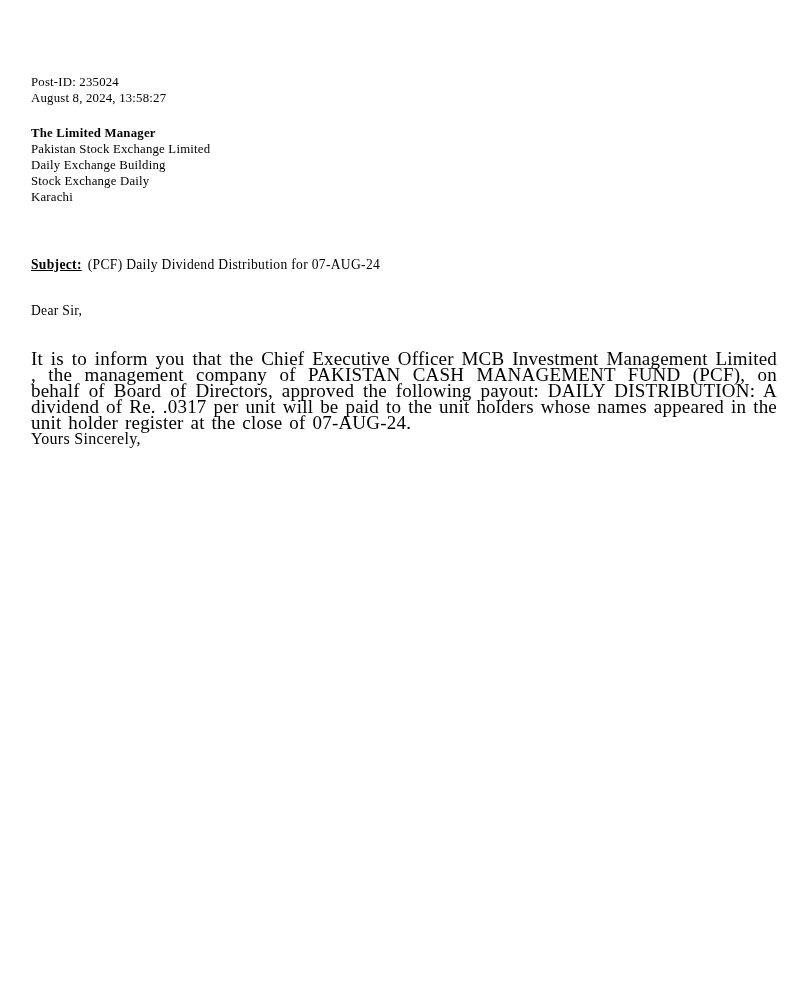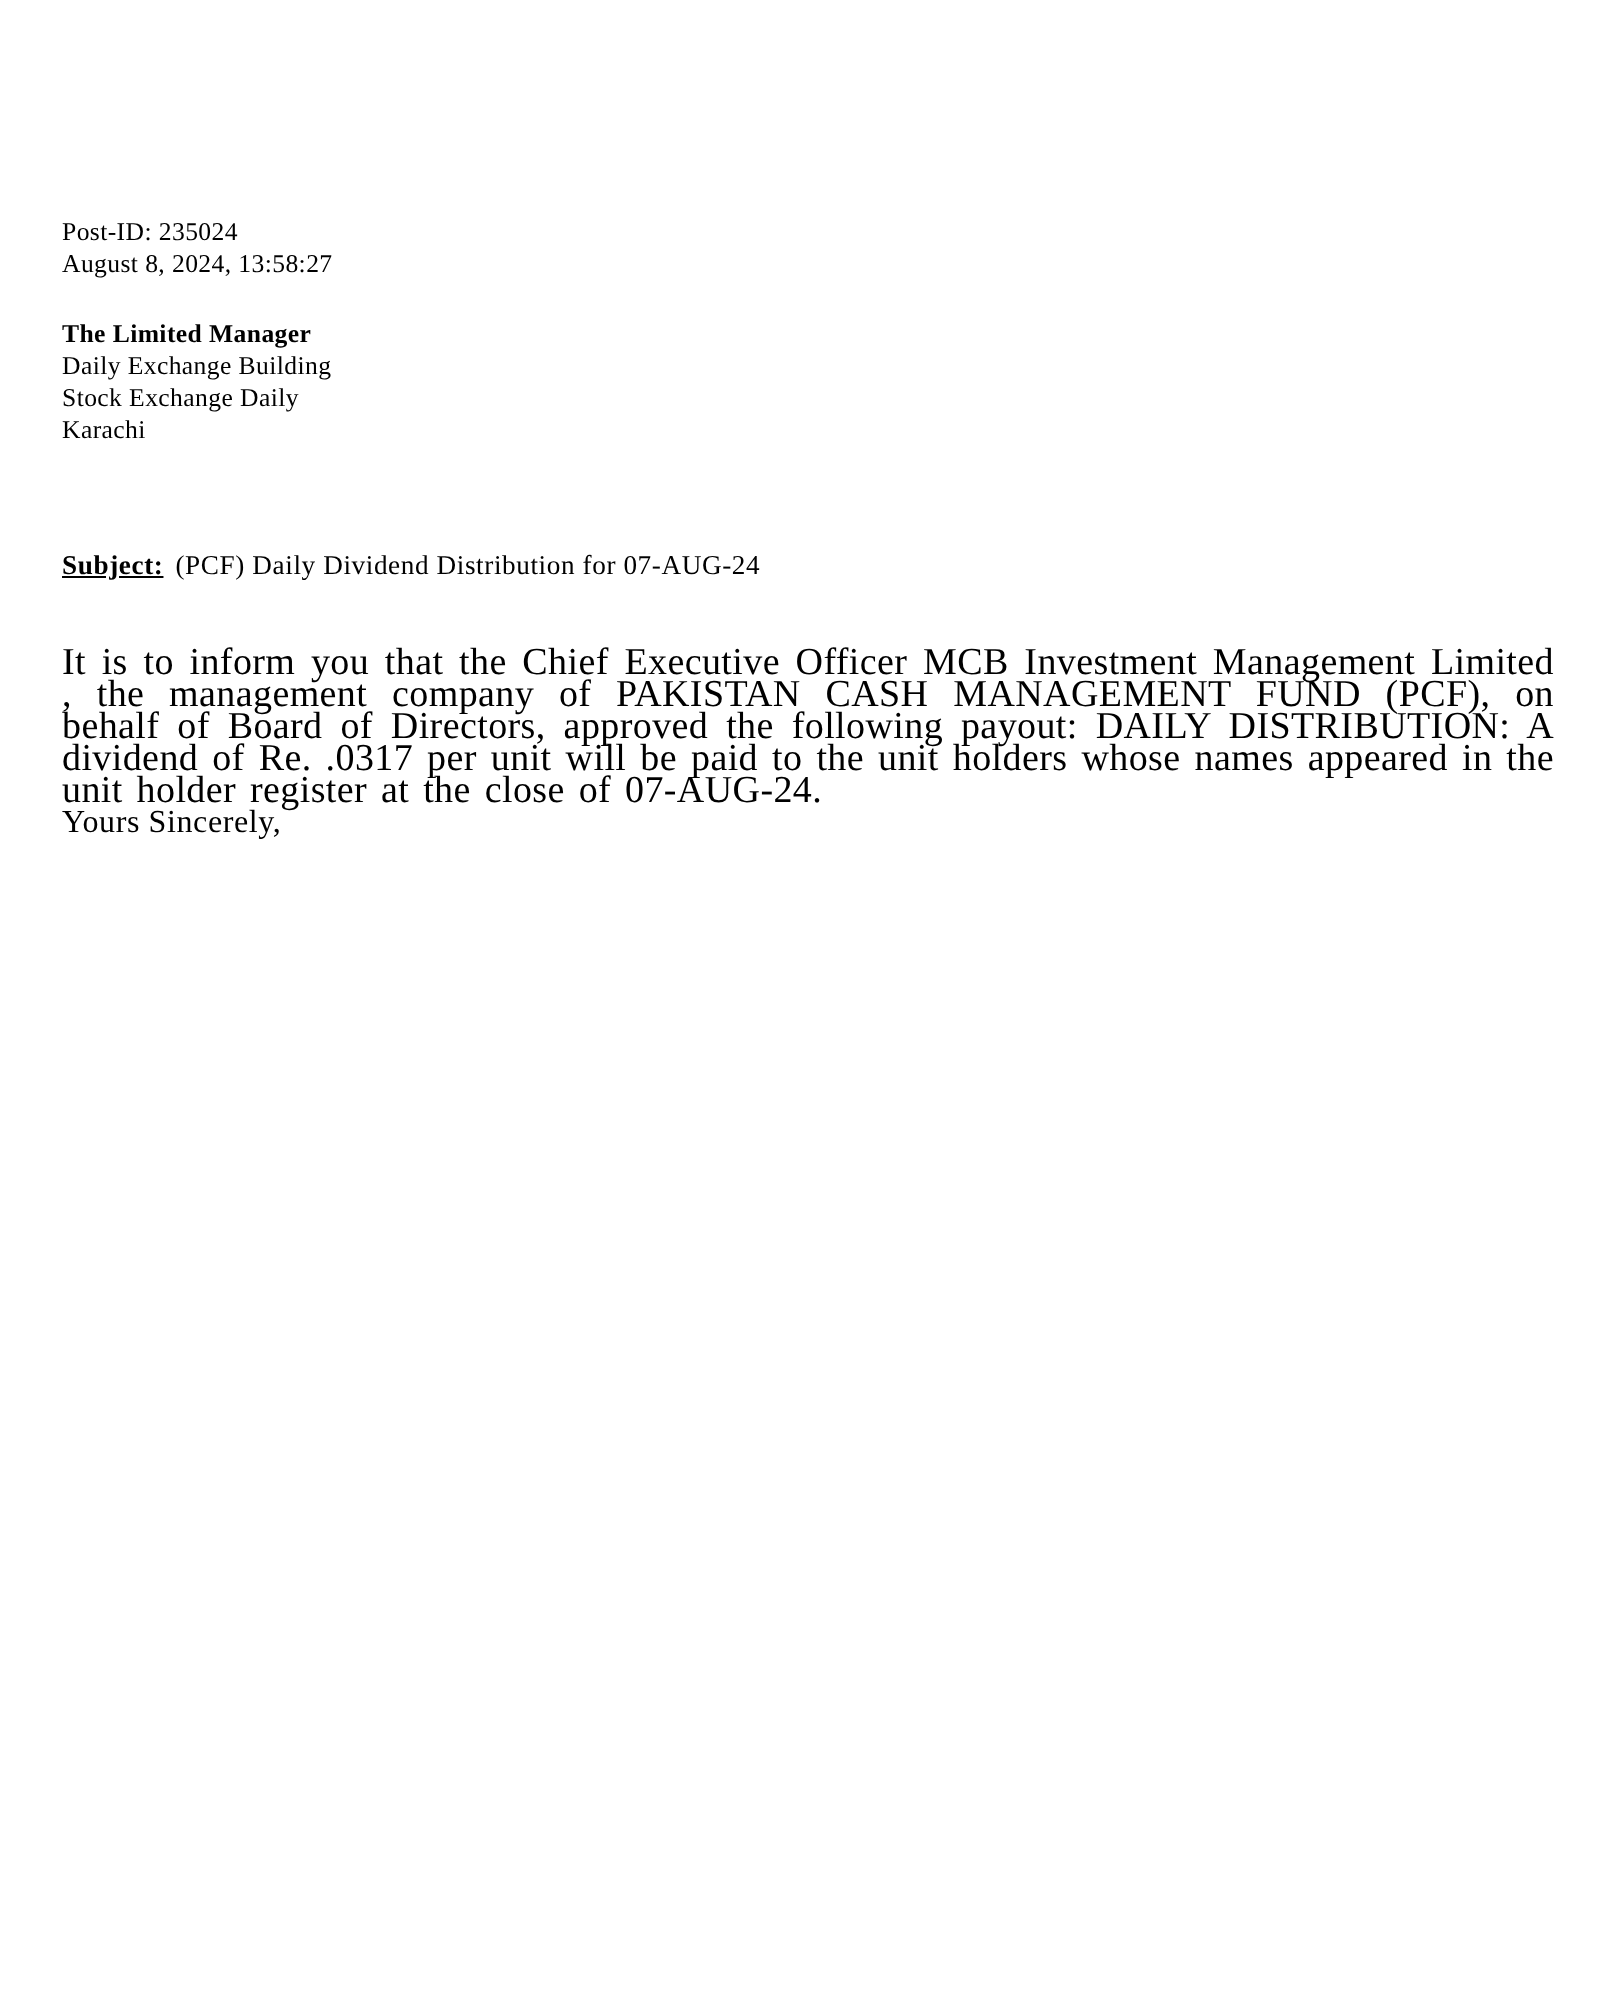--- a/index.html
+++ b/index.html
@@ -6,21 +6,21 @@
   html, body {
     background: #ffffff;
     font-family: "Liberation Serif", "DejaVu Serif", serif;
     color: #000000;
   }
   .page {
     position: relative;
     width: 800px;
     height: 1000px;
     background: #ffffff;
-    padding: 108px 23px 0 31px;
+    padding: 74px 23px 0 31px;
     overflow: hidden;
   }
   .meta {
     font-size: 12.8px;
     line-height: 16px;
     letter-spacing: 0.2px;
   }
   .recipient {
     margin-top: 19px;
     font-size: 12.8px;
@@ -60,27 +60,29 @@
 
 <div class="page">
 
   <div class="meta">
     <div>Post-ID: 235024</div>
     <div>August 8, 2024, 13:58:27</div>
   </div>
 
   <div class="recipient">
     <div class="bold">The Limited Manager</div>
+    <div>Pakistan Stock Exchange Limited</div>
     <div>Daily Exchange Building</div>
     <div>Stock Exchange Daily</div>
     <div>Karachi</div>
   </div>
 
   <div class="subject">
     <span class="bold subject-label">Subject:</span><span>(PCF) Daily Dividend Distribution for 07-AUG-24</span>
   </div>
 
+  <div class="salutation">Dear Sir,</div>
 
   <div class="body-paragraph">It is to inform you that the Chief Executive Officer MCB Investment Management Limited , the management company of PAKISTAN CASH MANAGEMENT FUND (PCF), on behalf of Board of Directors, approved the following payout: DAILY DISTRIBUTION: A dividend of Re. .0317 per unit will be paid to the unit holders whose names appeared in the unit holder register at the close of 07-AUG-24.</div>
 
   <div class="closing">Yours Sincerely,</div>
 
 </div>
 
 </body></html>

